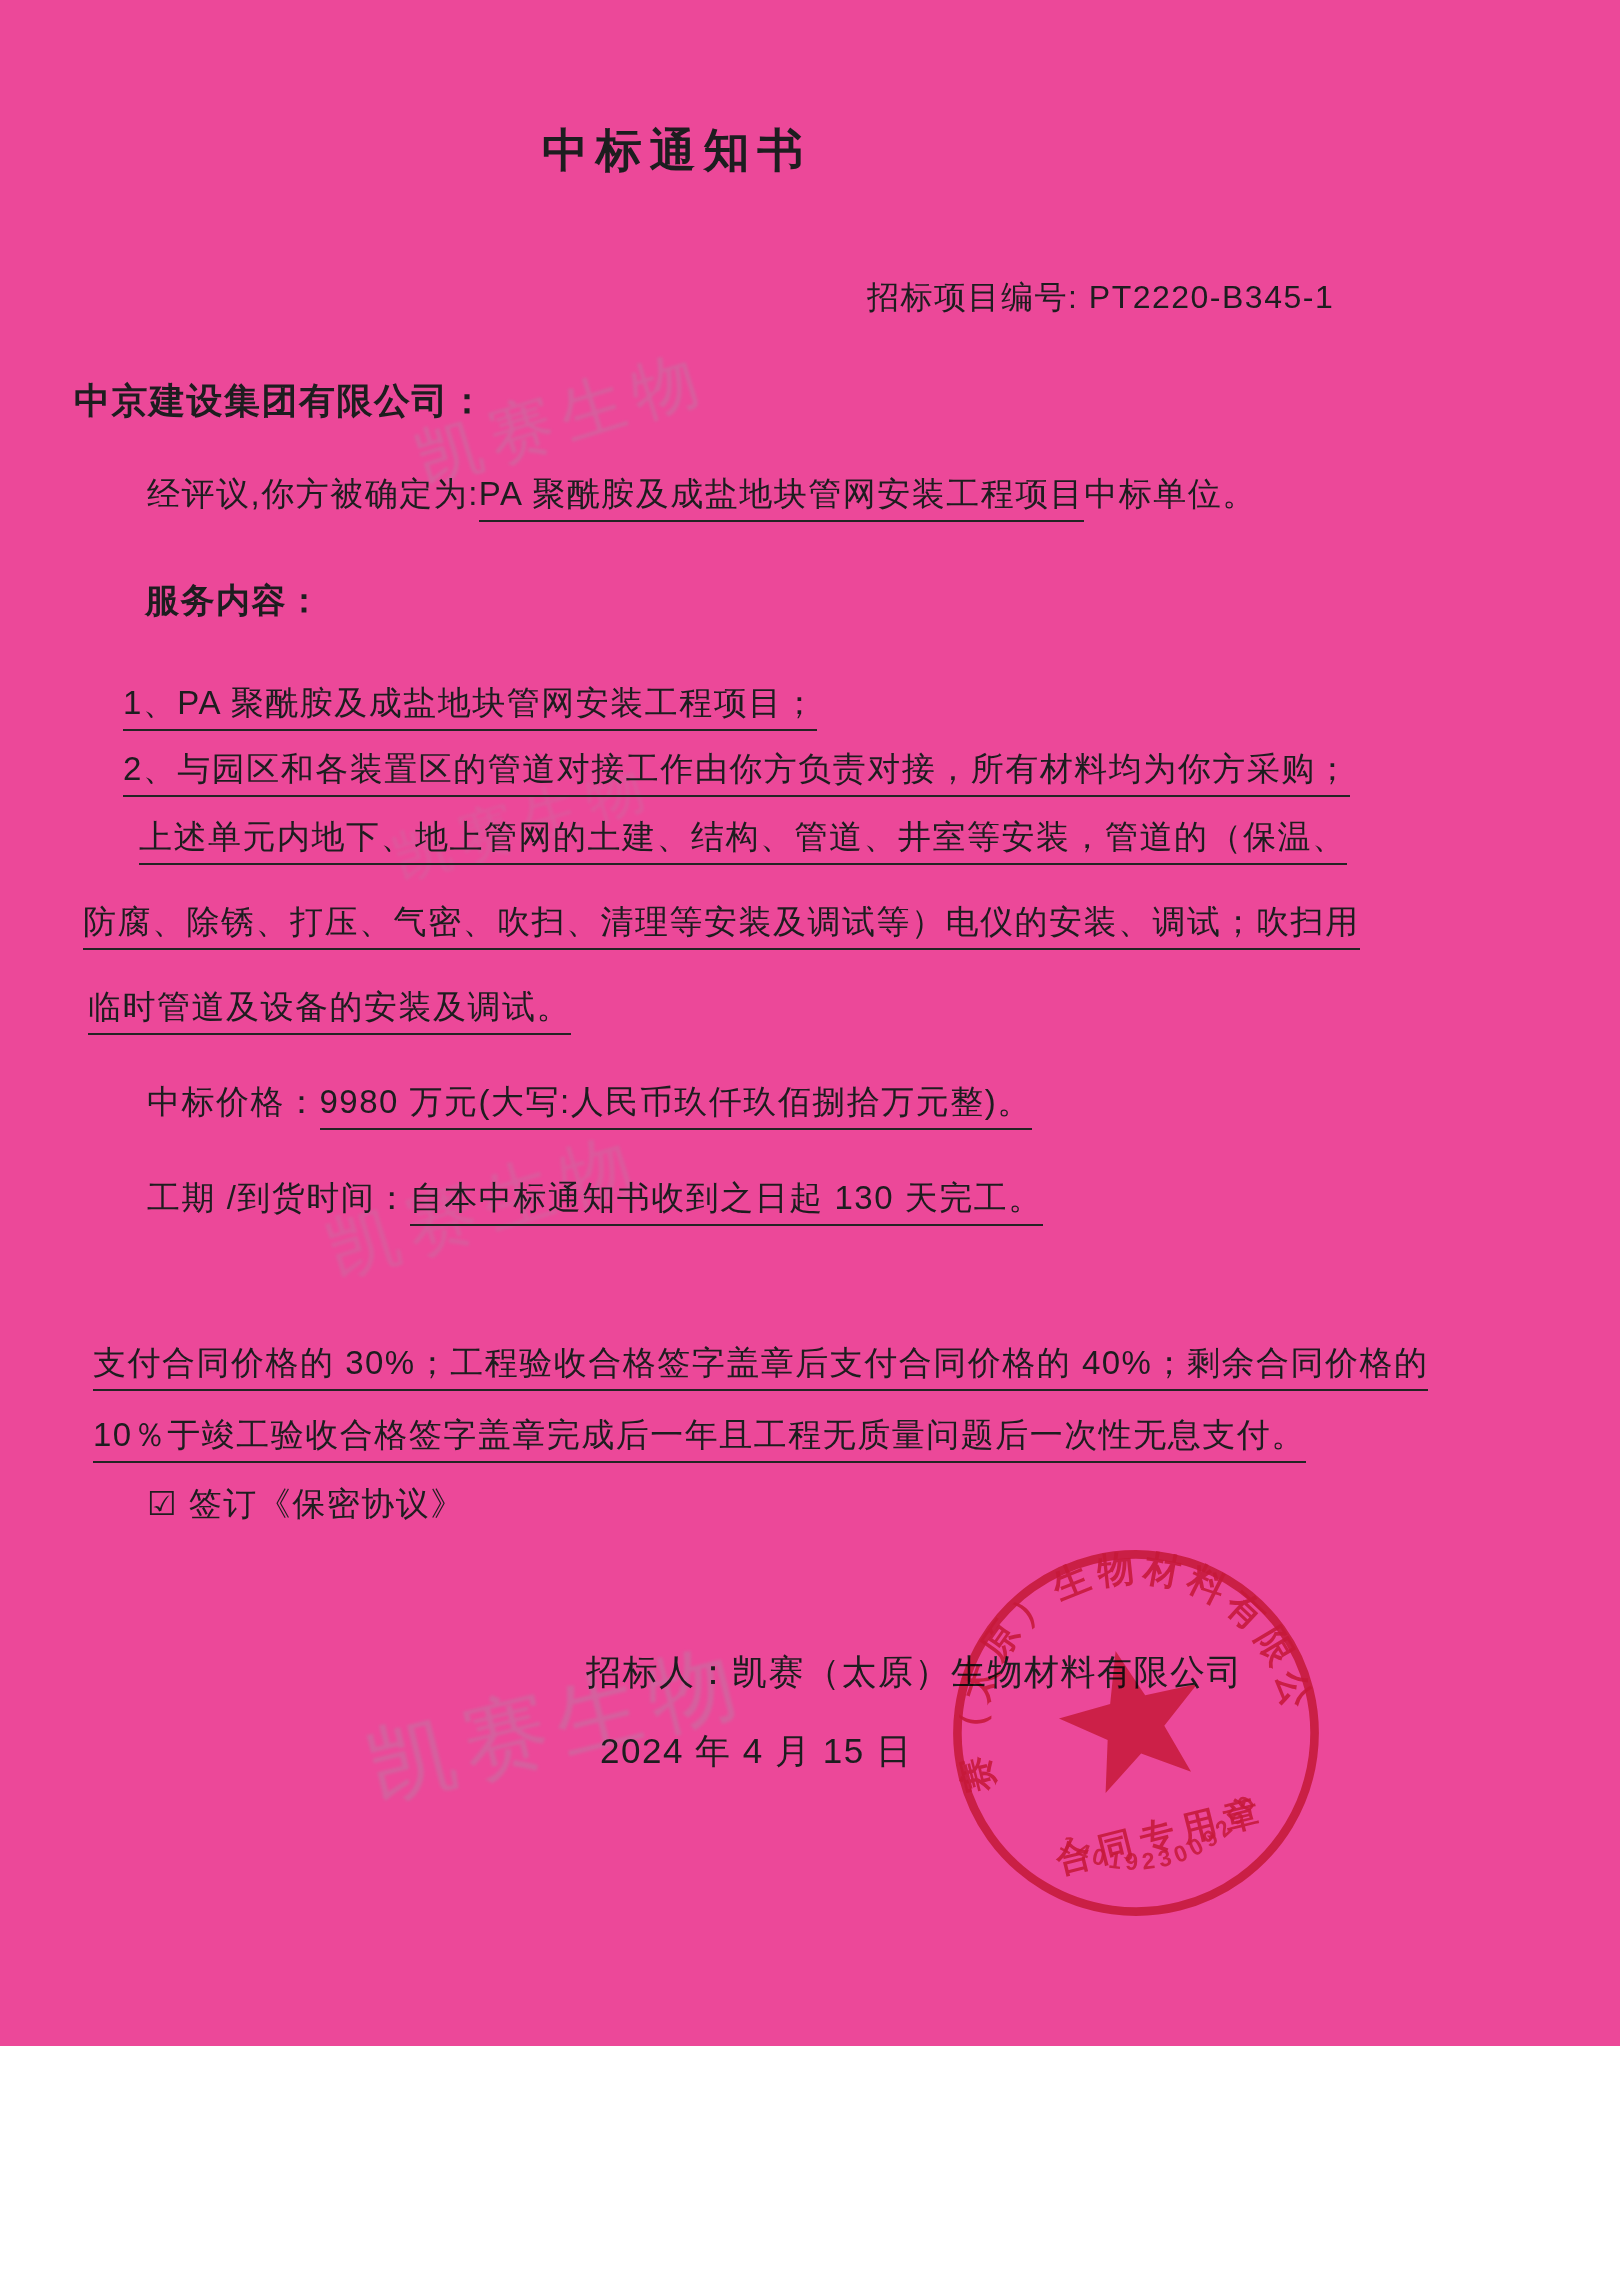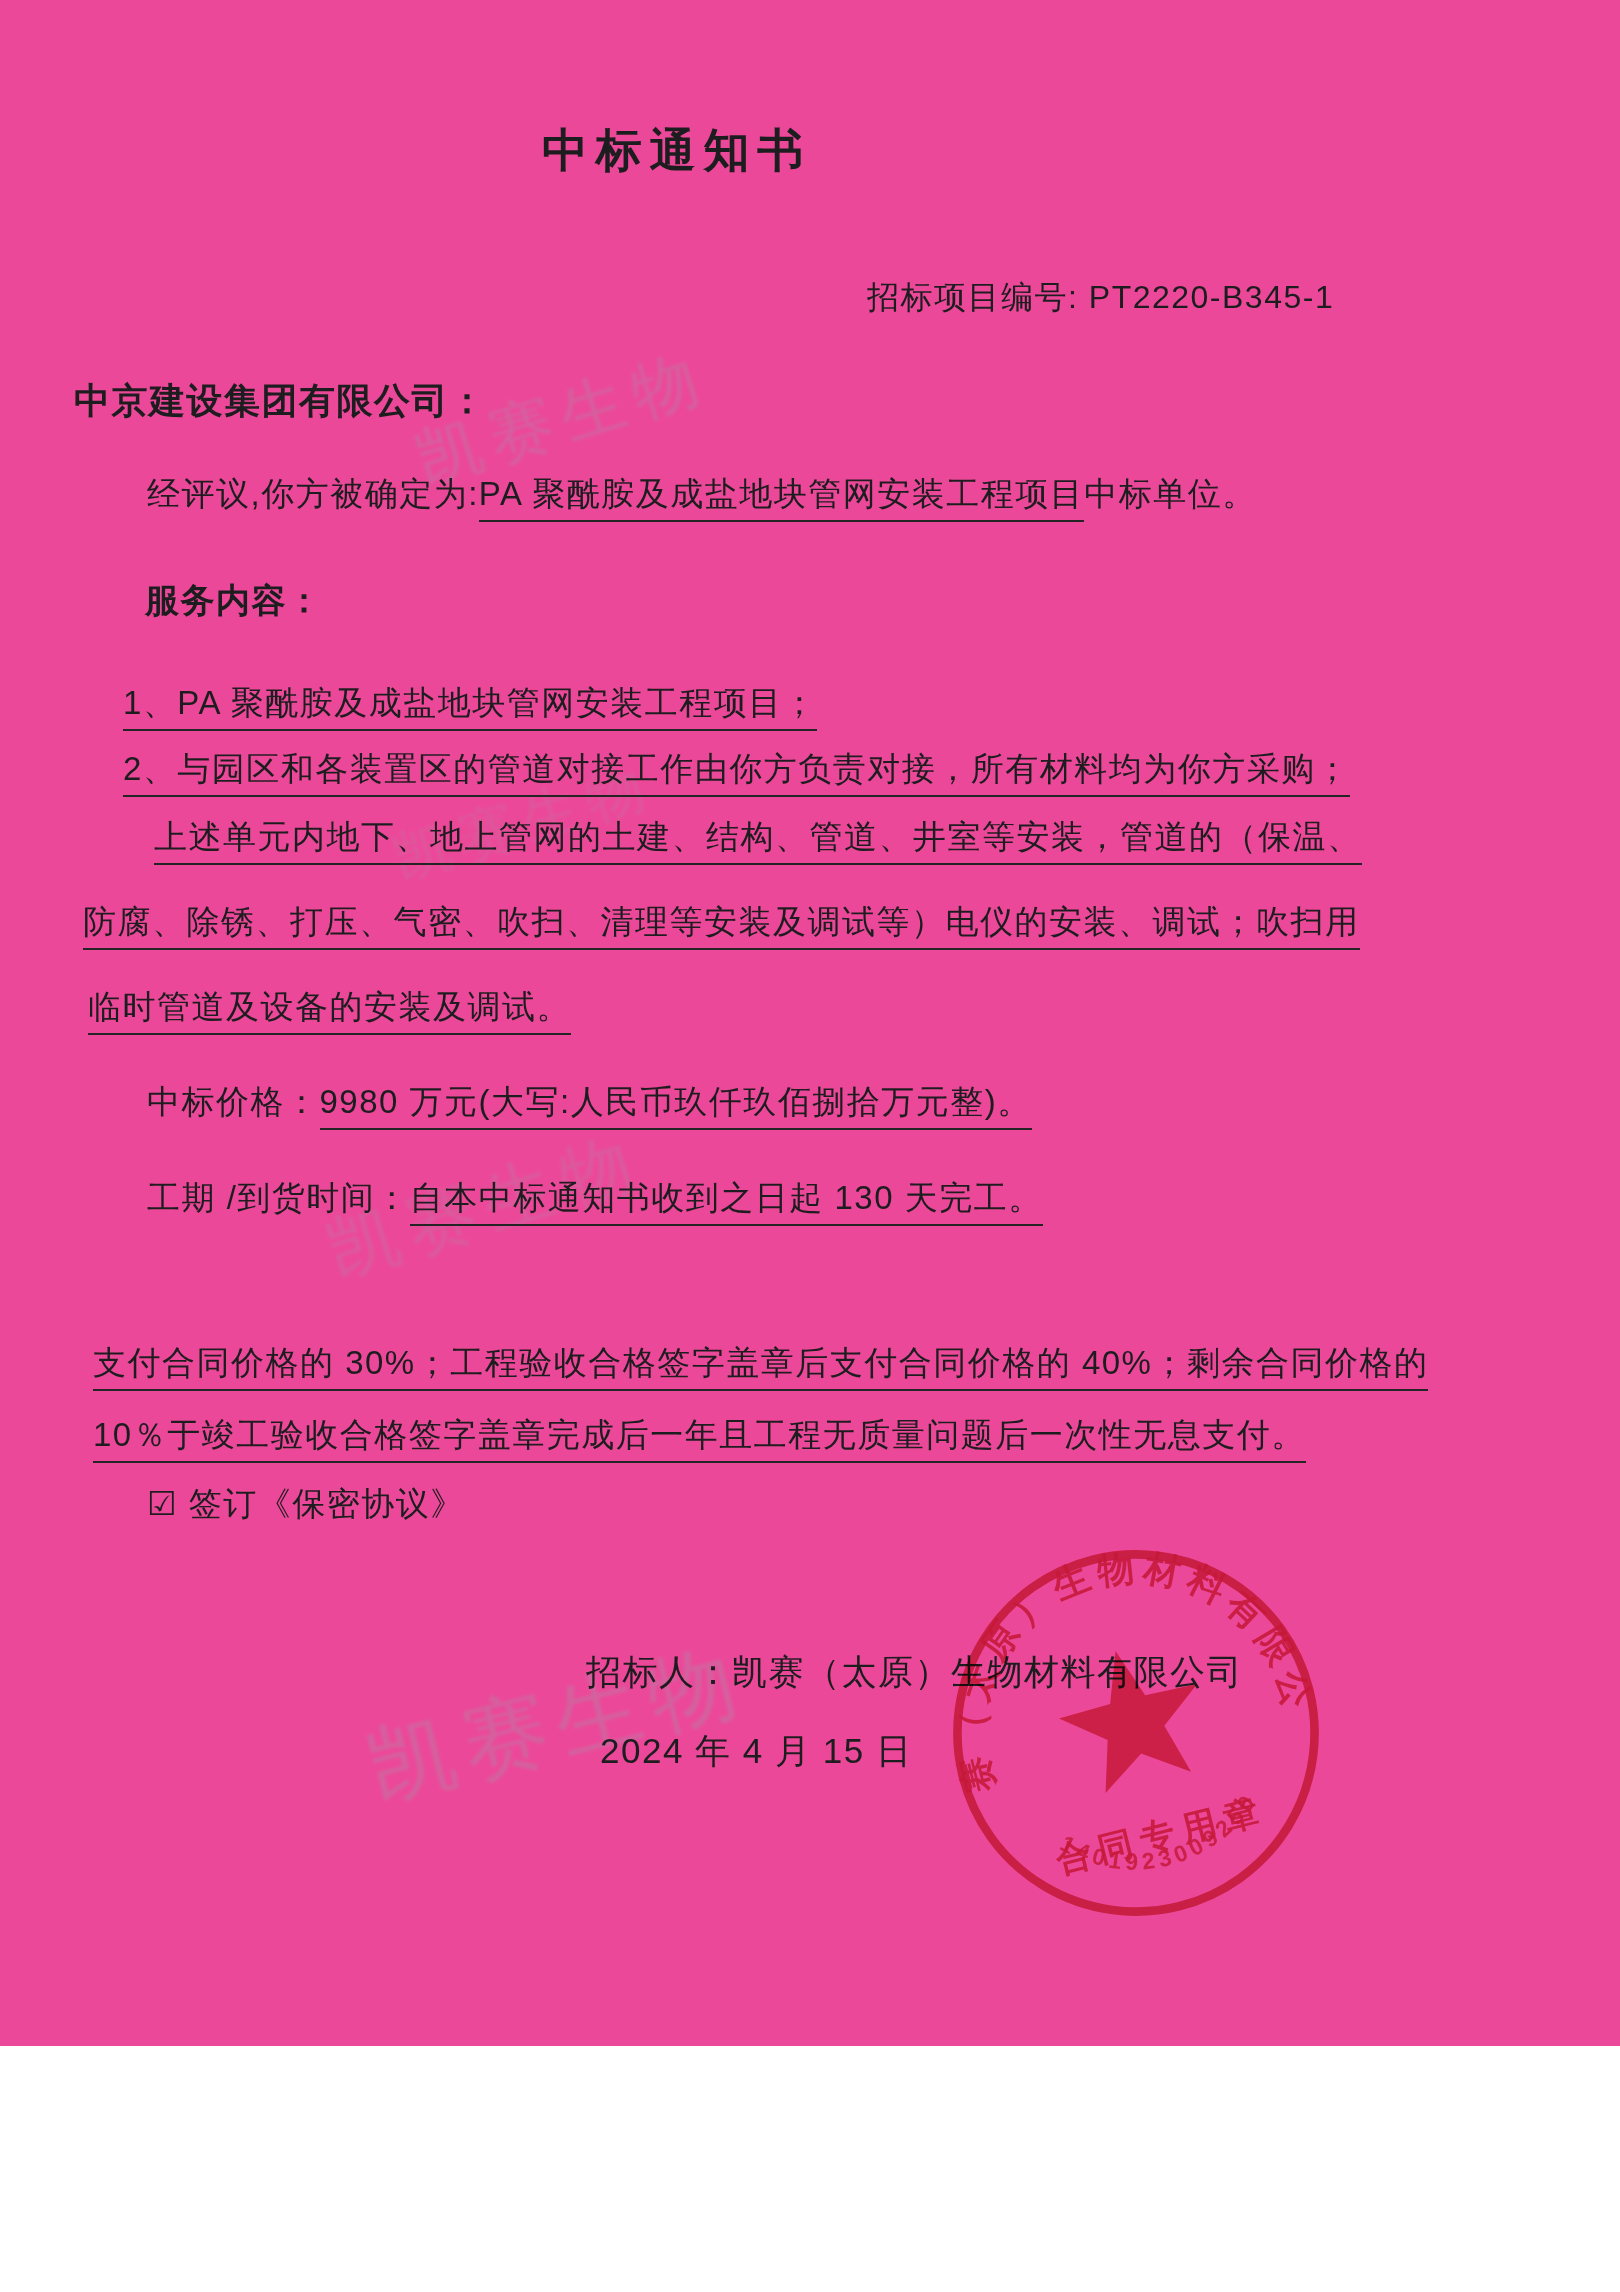--- a/index.html
+++ b/index.html
@@ -58,21 +58,21 @@
   </div>
 
   <div class="line b" style="left:145px; top:578px; font-size:34px;">服务内容：</div>
 
   <div class="line" style="left:123px; top:681px;">
     <span class="ul">1、PA 聚酰胺及成盐地块管网安装工程项目；</span>
   </div>
   <div class="line" style="left:123px; top:747px;">
     <span class="ul">2、与园区和各装置区的管道对接工作由你方负责对接，所有材料均为你方采购；</span>
   </div>
-  <div class="line" style="left:154px; top:815px;">
+  <div class="line" style="left:139px; top:815px;">
     <span class="ul">上述单元内地下、地上管网的土建、结构、管道、井室等安装，管道的（保温、</span>
   </div>
   <div class="line" style="left:83px; top:900px;">
     <span class="ul">防腐、除锈、打压、气密、吹扫、清理等安装及调试等）电仪的安装、调试；吹扫用</span>
   </div>
   <div class="line" style="left:88px; top:985px;">
     <span class="ul">临时管道及设备的安装及调试。</span>
   </div>
 
   <div class="line" style="left:147px; top:1080px;">

